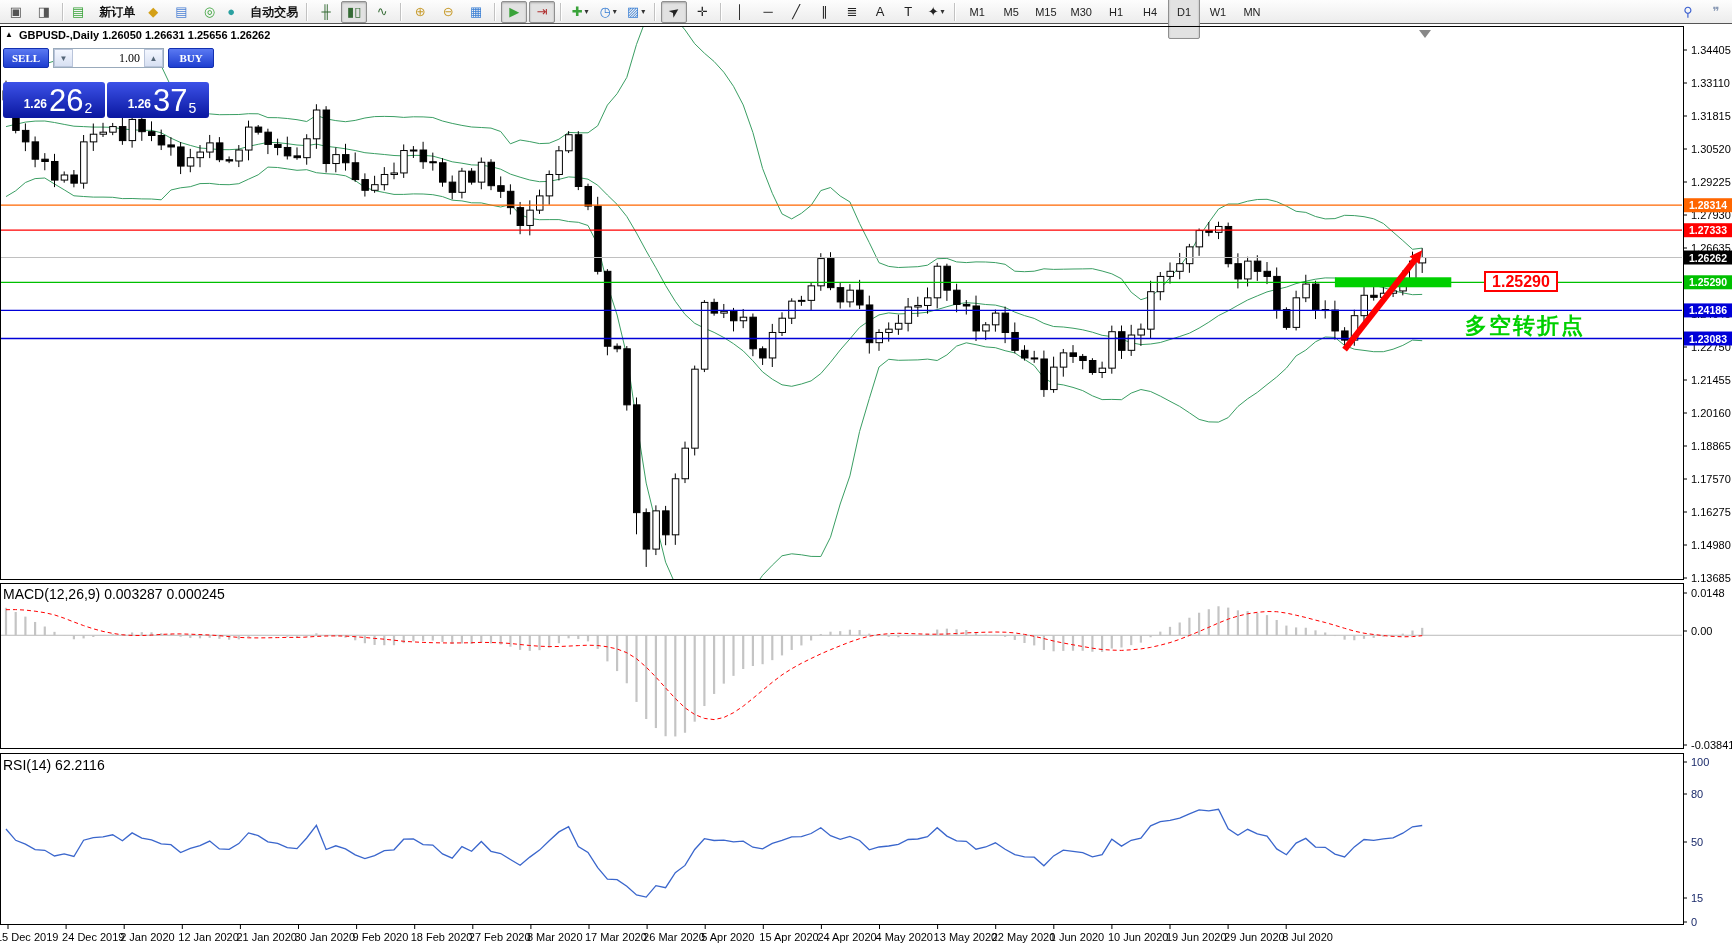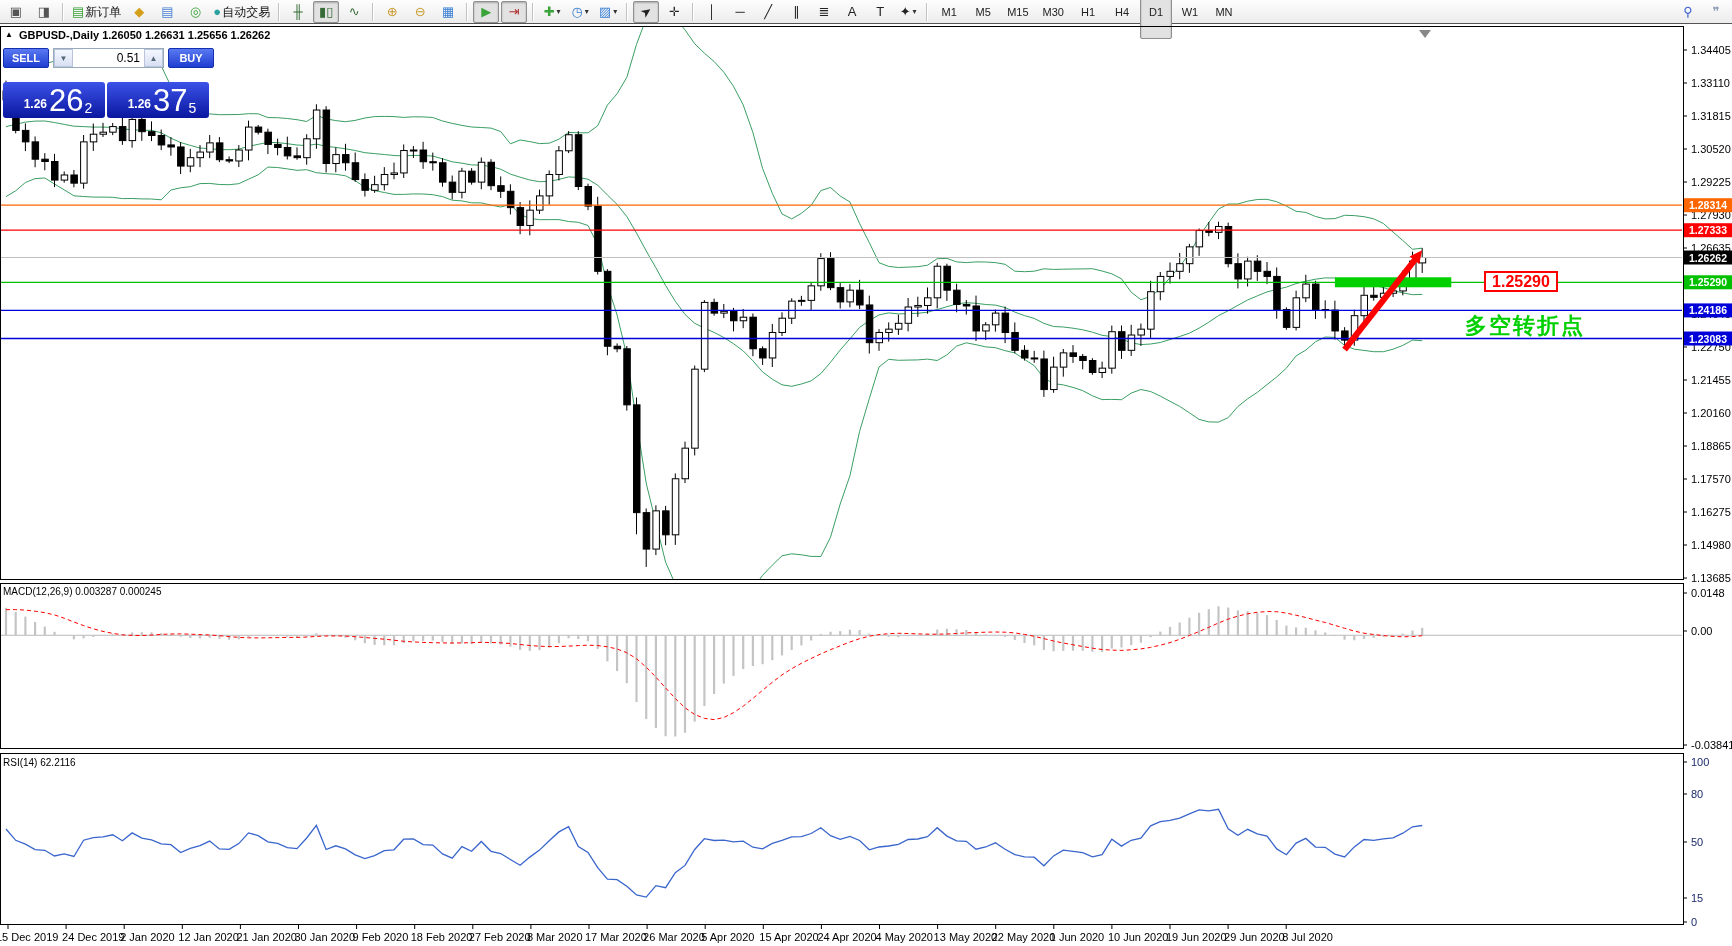--- a/index.html
+++ b/index.html
@@ -6,32 +6,32 @@
     font-family:"Liberation Sans","DejaVu Sans",sans-serif;}
   #app{position:relative;width:1732px;height:946px;background:#fff;}
   
   #toolbar{position:absolute;left:0;top:0;width:1732px;height:24px;
     background:linear-gradient(#fdfdfd,#ececec);border-bottom:1px solid #555;
     display:flex;align-items:center;padding:0 2px;box-sizing:border-box;}
   .tbtn{height:20px;min-width:20px;display:flex;align-items:center;justify-content:center;
     font-size:13px;line-height:20px;margin:0 1px;border:1px solid transparent;border-radius:2px;
     color:#444;cursor:default;white-space:nowrap;padding:0 2px;}
   .tbtn.active{border:1px solid #8f8f8f;background:#e2e2e2;box-shadow:inset 0 1px 2px rgba(0,0,0,.25);}
-  .tbtn .lbl{font-size:12px;color:#111;margin-left:1px;}
+  .tbtn .lbl{font-size:12px;color:#111;margin-left:15px;font-weight:bold;}
   .tbtn .dd{font-size:8px;color:#333;margin-left:2px;}
   .tsep{width:1px;height:18px;background:#c2c2c2;margin:0 4px;border-right:1px solid #fff;}
   .tf{font-size:11px;color:#222;padding:16px 5px;}
   .spacer{margin-left:auto;}
   
   #ohlcline{position:absolute;left:5px;top:29px;font-size:11px;font-weight:bold;color:#000;z-index:5;}
   #ohlcline .tri{font-size:8px;vertical-align:2px;margin-right:3px;}
-  .indlabel{position:absolute;left:3px;font-size:10px;color:#000;z-index:5;}
+  .indlabel{position:absolute;left:3px;font-size:14px;color:#000;z-index:5;}
   
   #ocp{position:absolute;left:3px;top:48px;width:211px;z-index:6;font-family:"Liberation Sans",sans-serif;}
-  #ocp .row1{display:flex;height:32px;}
+  #ocp .row1{display:flex;height:32px;font-family:Liberation Serif, serif;}
   .obtn{width:44px;height:18px;border-radius:2px;background:linear-gradient(#5a79f2,#1e3ed0);
     color:#fff;font-size:11px;font-weight:bold;display:flex;align-items:center;justify-content:center;
     border:1px solid #1330b0;}
   .volwrap{flex:1;display:flex;margin:0 4px;height:18px;border:1px solid #9ab;}
   .spin{width:17px;background:linear-gradient(#f4f7ff,#d7e0f2);color:#567;font-size:8px;
     display:flex;align-items:center;justify-content:center;border:1px solid #b9c4da;}
   .volfield{flex:1;background:#fff;font-size:12px;color:#000;text-align:right;
     display:flex;align-items:center;justify-content:flex-end;padding-right:4px;}
   #ocp .row2{display:flex;margin-top:2px;}
   .pricepanel{width:102px;height:36px;border-radius:3px;margin-right:2px;
@@ -768,21 +768,21 @@
   <span>GBPUSD-,Daily</span>
   <span> </span>
   <span>1.26050 1.26631 1.25656 1.26262</span>
 </div>
 
 <div id="ocp">
   <div class="row1">
     <div class="obtn">SELL</div>
     <div class="volwrap">
       <div class="spin">▼</div>
-      <div class="volfield">0.51</div>
+      <div class="volfield">1.00</div>
       <div class="spin">▲</div>
     </div>
     <div class="obtn">BUY</div>
   </div>
   <div class="row2">
     <div class="pricepanel">
       <span class="small">1.26</span>
       <span class="big">26</span>
       <span class="sup">2</span>
     </div>

